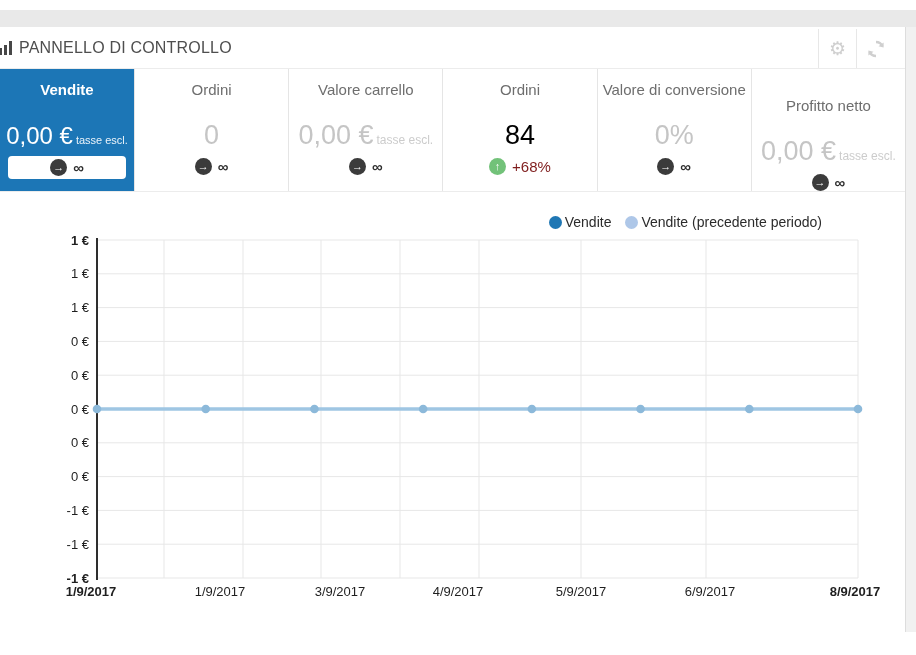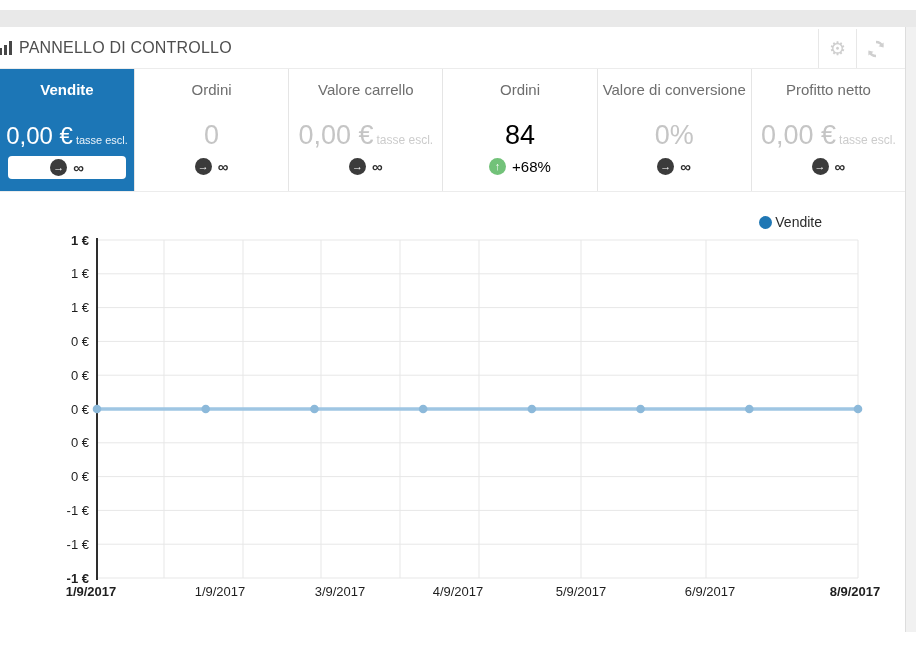--- a/index.html
+++ b/index.html
@@ -24,21 +24,21 @@
   .header-actions { position:absolute; right:11px; top:2px; height:39px; display:flex; }
   .hbtn { width:38px; height:39px; background:transparent; border:none; border-left:1px solid #e7e7e7;
           display:flex; align-items:center; justify-content:center; cursor:pointer; color:#cfcfcf; }
   .gear-glyph { font-size:19px; color:#cfcfcf; line-height:1; }
 
   
   .tiles { position:absolute; top:68px; left:0; width:905px; height:124px; display:flex;
            border-top:1px solid #ececec; border-bottom:1px solid #ececec; }
   .tile { position:relative; flex:1 1 0; border-right:1px solid #e5e5e5; background:#fff;
           display:flex; flex-direction:column; align-items:center; cursor:pointer; overflow:hidden; }
-  .tile:last-child { border-right:none; }
+  .tile:last-child { border-right:none;justify-content:flex-end; }
   .tile.first { flex:0 0 135px; }
   .tile-label { margin-top:12px; font-size:15px; color:#6e6e6e; white-space:nowrap; }
   .tile-value { margin-top:24px; font-size:27px; color:#c5c5c5; white-space:nowrap; line-height:1; }
   .tile-value .suffix { font-size:12px; color:#cccccc; margin-left:3px; }
   .tile-link { margin-top:9px; display:flex; align-items:center; gap:6px; font-size:15px; color:#2f2f2f; }
   .circle-ico { display:inline-flex; align-items:center; justify-content:center;
                 width:17px; height:17px; border-radius:50%; background:#3b3b3b; color:#ffffff;
                 font-size:11px; font-weight:bold; line-height:1; }
   .inf { font-weight:bold; font-size:15px; color:#2f2f2f; }
 
@@ -113,21 +113,21 @@
       <div class="tile-link">
         <span class="circle-ico">→</span>
         <span class="inf">∞</span>
       </div>
     </div>
     <div class="tile">
       <div class="tile-label">Ordini</div>
       <div class="tile-value" style="color: #000000;">84</div>
       <div class="tile-link">
         <span class="circle-ico trend-ico">↑</span>
-        <span class="trend-txt" style="color: #000000; text-align: center;">+68%</span>
+        <span class="trend-txt" style="color: #7f1d1d; text-align: center;">+68%</span>
       </div>
     </div>
     <div class="tile">
       <div class="tile-label">Valore di conversione</div>
       <div class="tile-value">0%</div>
       <div class="tile-link">
         <span class="circle-ico">→</span>
         <span class="inf">∞</span>
       </div>
     </div>
@@ -138,20 +138,24 @@
         <span class="circle-ico">→</span>
         <span class="inf">∞</span>
       </div>
     </div>
   </div>
 
 <div class="legend" id="legend">
     <div class="legend-item">
       <span class="legend-dot" style="background: rgb(31, 119, 180);"></span>
       <span class="legend-label">Vendite</span>
+    </div>
+    <div class="legend-item">
+      <span class="legend-dot" style="background: rgb(174, 199, 232);"></span>
+      <span class="legend-label">Vendite (precedente periodo)</span>
     </div>
   </div>
 
 <svg id="chart" width="916" height="400">
     <line x1="97" y1="12" x2="858" y2="12" stroke="#e7e7e7" stroke-width="1"></line>
     <line x1="97" y1="45.8" x2="858" y2="45.8" stroke="#e7e7e7" stroke-width="1"></line>
     <line x1="97" y1="79.6" x2="858" y2="79.6" stroke="#e7e7e7" stroke-width="1"></line>
     <line x1="97" y1="113.39999999999999" x2="858" y2="113.39999999999999" stroke="#e7e7e7" stroke-width="1"></line>
     <line x1="97" y1="147.2" x2="858" y2="147.2" stroke="#e7e7e7" stroke-width="1"></line>
     <line x1="97" y1="181" x2="858" y2="181" stroke="#e7e7e7" stroke-width="1"></line>

